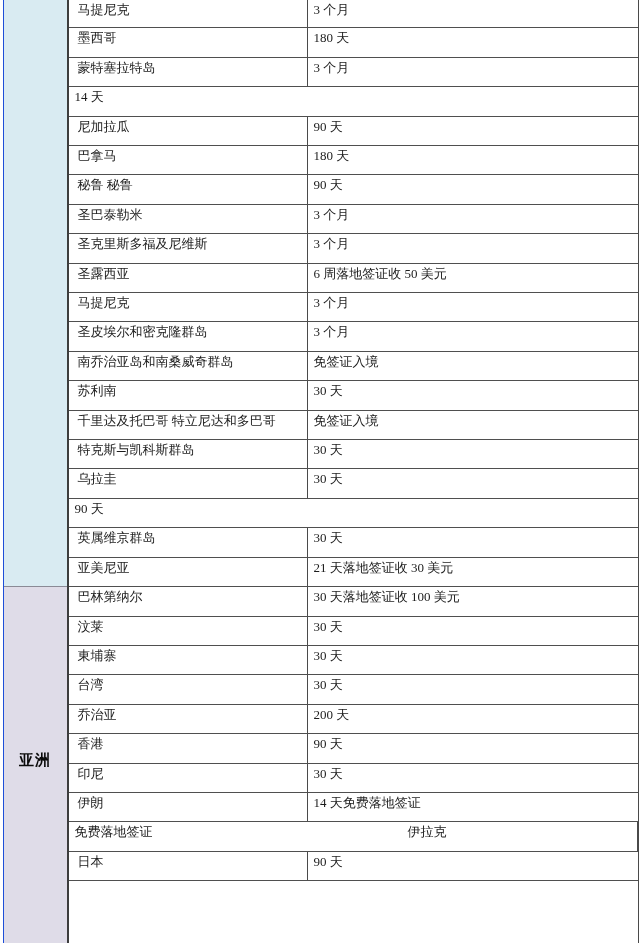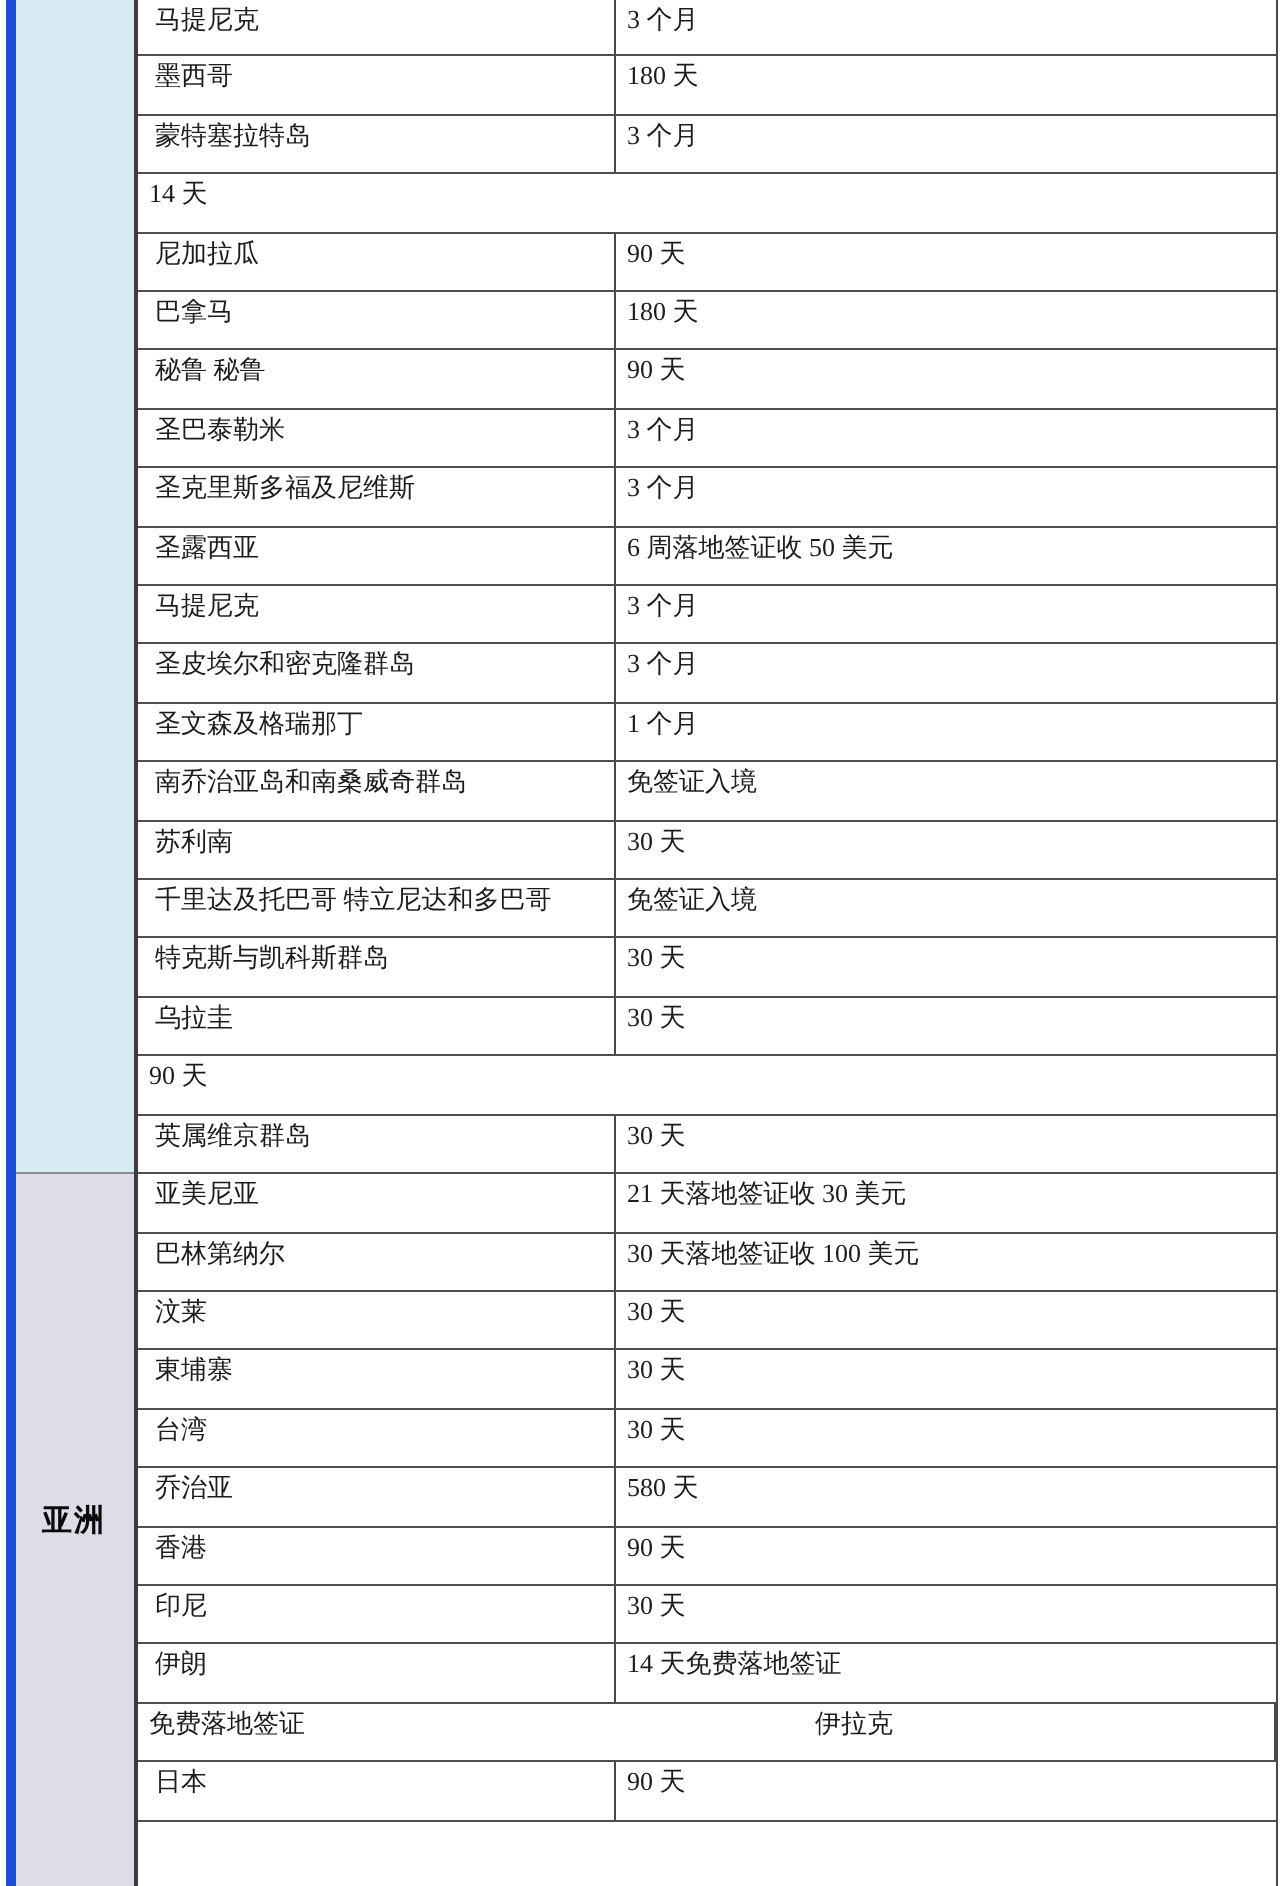--- a/index.html
+++ b/index.html
@@ -13,21 +13,21 @@
   }
   .tbl{
     position:absolute;left:2.5px;top:0;
     width:636px;height:943px;
     display:flex;
   }
   
   .sidebar-col{
     width:66px;
     box-sizing:border-box;
-    border-left:5px solid #1d4ed8;
+    border-left:1px solid #1d4ed8;
     border-right:2px solid #3d3d3d;
     display:flex;flex-direction:column;
     flex:none;
   }
   .region{box-sizing:border-box;}
   .region-1{height:587.4px;border-bottom:1px solid #8a8a96;}
   .region-2{flex:1;position:relative;}
   .region-label{
     position:absolute;top:164px;left:0;right:0;
     text-align:center;
@@ -114,24 +114,20 @@
         </div>
         <div class="row">
           <div class="cell cell-country">马提尼克</div>
           <div class="cell cell-value">3 个月</div>
         </div>
         <div class="row">
           <div class="cell cell-country">圣皮埃尔和密克隆群岛</div>
           <div class="cell cell-value">3 个月</div>
         </div>
         <div class="row">
-          <div class="cell cell-country">圣文森及格瑞那丁</div>
-          <div class="cell cell-value">1 个月</div>
-        </div>
-        <div class="row">
           <div class="cell cell-country">南乔治亚岛和南桑威奇群岛</div>
           <div class="cell cell-value">免签证入境</div>
         </div>
         <div class="row">
           <div class="cell cell-country">苏利南</div>
           <div class="cell cell-value">30 天</div>
         </div>
         <div class="row">
           <div class="cell cell-country">千里达及托巴哥 特立尼达和多巴哥</div>
           <div class="cell cell-value">免签证入境</div>
@@ -166,21 +162,21 @@
         <div class="row">
           <div class="cell cell-country">東埔寨</div>
           <div class="cell cell-value">30 天</div>
         </div>
         <div class="row">
           <div class="cell cell-country">台湾</div>
           <div class="cell cell-value">30 天</div>
         </div>
         <div class="row">
           <div class="cell cell-country">乔治亚</div>
-          <div class="cell cell-value">580 天</div>
+          <div class="cell cell-value">200 天</div>
         </div>
         <div class="row">
           <div class="cell cell-country">香港</div>
           <div class="cell cell-value">90 天</div>
         </div>
         <div class="row">
           <div class="cell cell-country">印尼</div>
           <div class="cell cell-value">30 天</div>
         </div>
         <div class="row">

